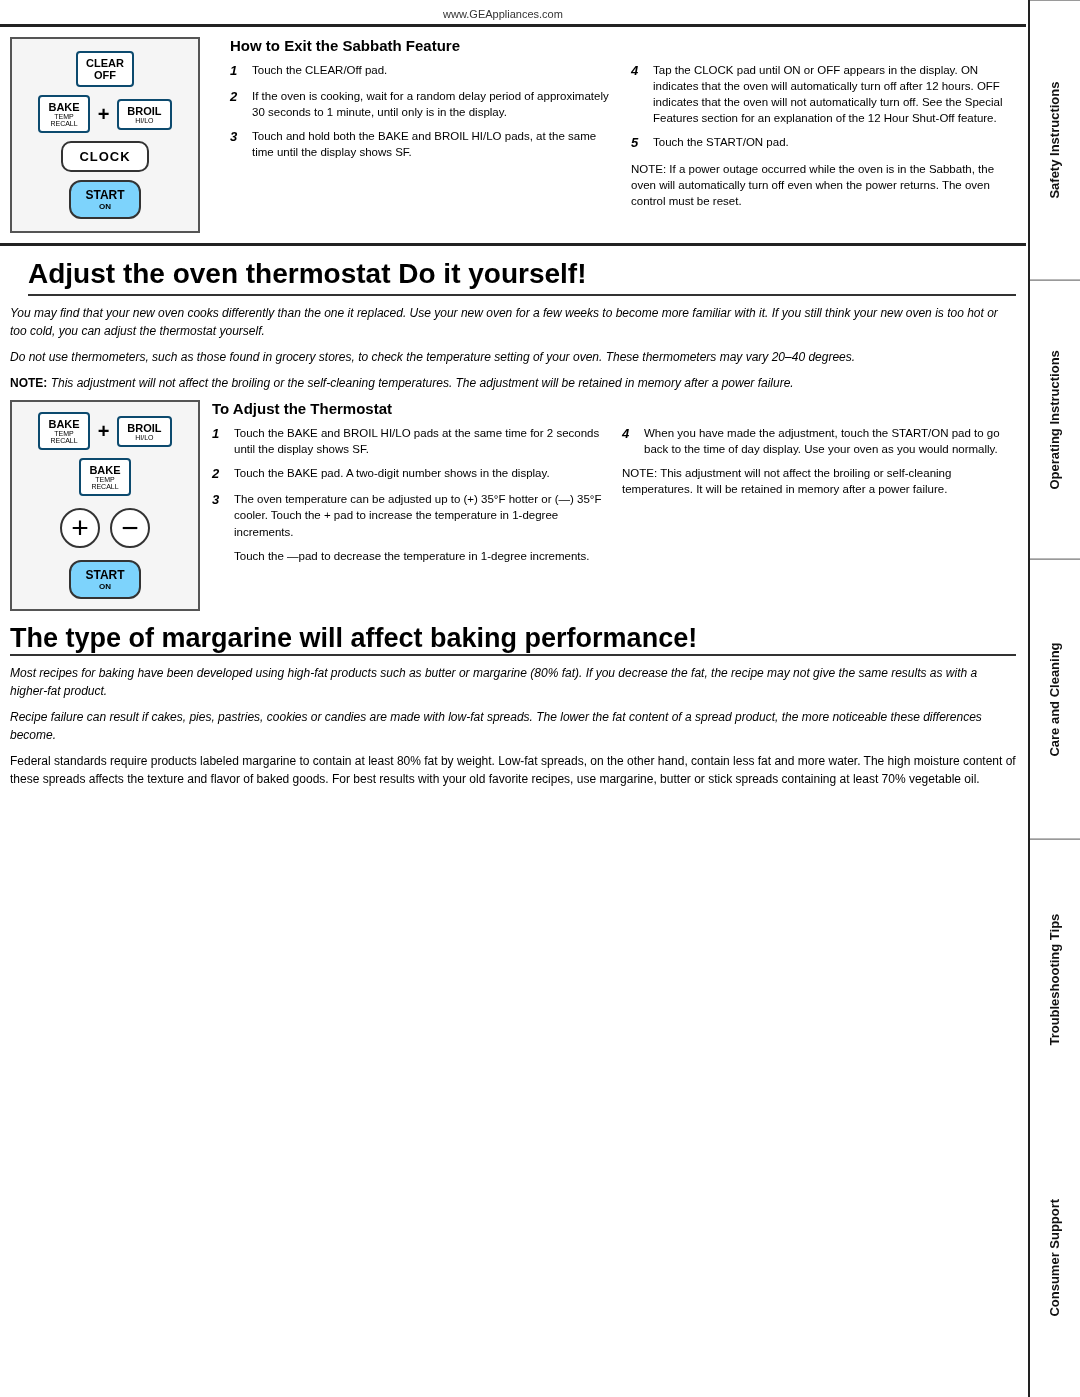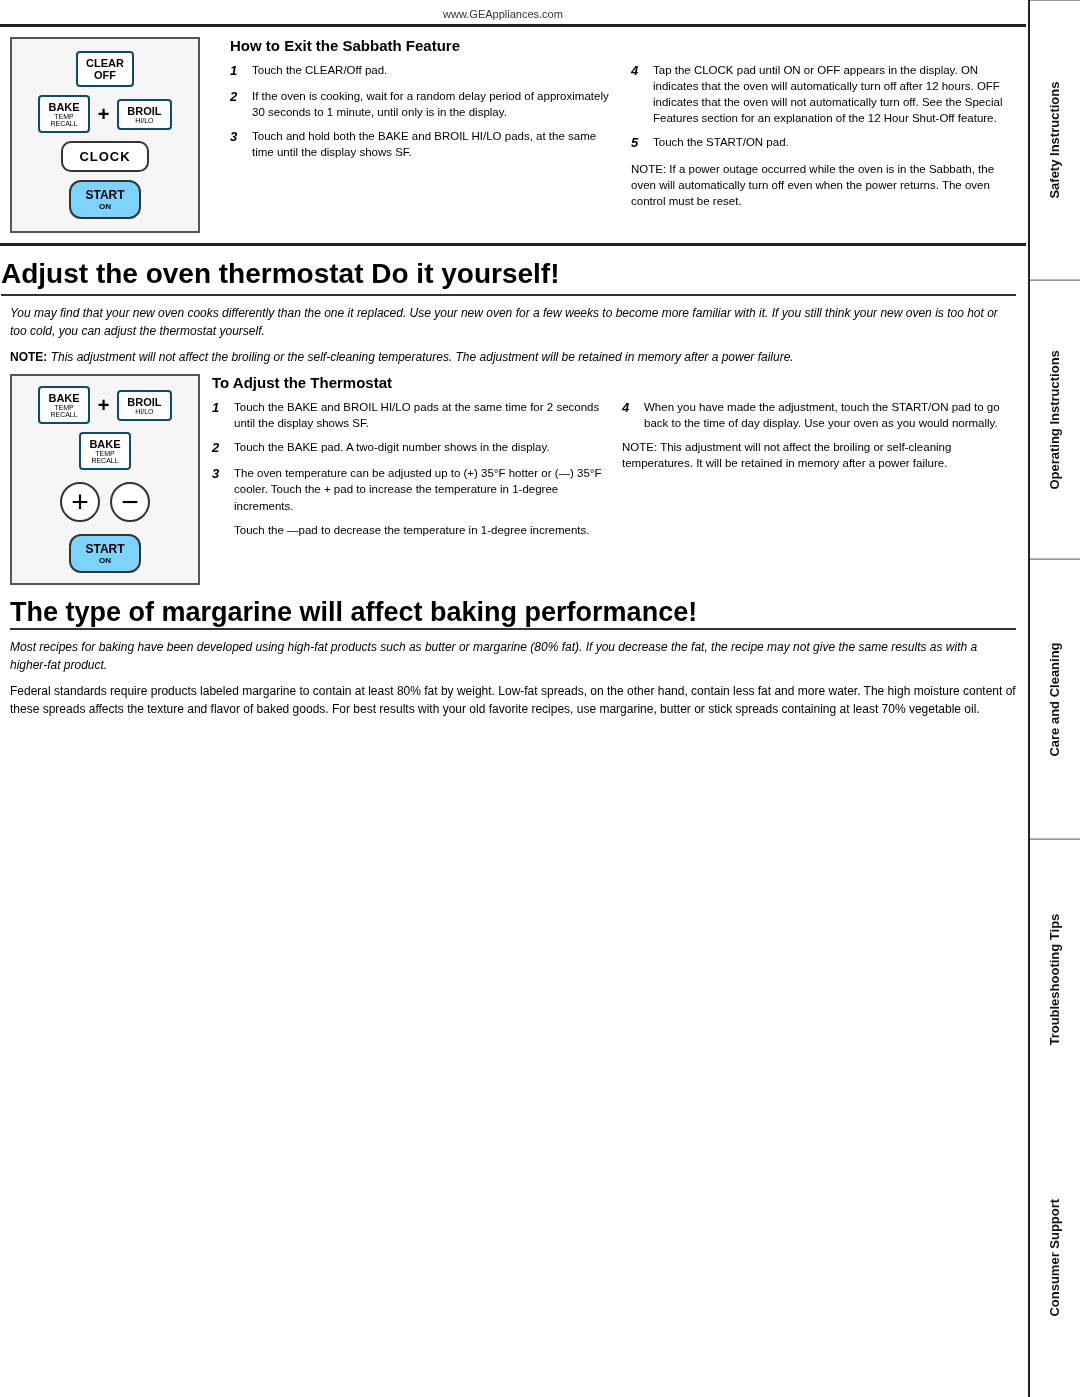--- a/index.html
+++ b/index.html
@@ -168,21 +168,21 @@
       font-weight: bold;
       font-size: 13px;
     }
 
     
     .section-heading {
       font-size: 28px;
       font-weight: bold;
       border-bottom: 2px solid #333;
       padding-bottom: 4px;
-      margin: 12px 10px 8px 1px;
+      margin: 12px 10px 8px 28px;
     }
 
     .section-body {
       padding: 0 10px;
     }
 
     .italic-para {
       font-style: italic;
       font-size: 12px;
       line-height: 1.5;
@@ -353,20 +353,21 @@
           <div class="note-inline">NOTE: If a power outage occurred while the oven is in the Sabbath, the oven will automatically turn off even when the power returns. The oven control must be reset.</div>
         </div>
       </div>
     </div>
   </div>
 
   <h2 class="section-heading">Adjust the oven thermostat Do it yourself!</h2>
 
   <div class="section-body">
     <p class="italic-para">You may find that your new oven cooks differently than the one it replaced. Use your new oven for a few weeks to become more familiar with it. If you still think your new oven is too hot or too cold, you can adjust the thermostat yourself.</p>
+    <p class="italic-para">Do not use thermometers, such as those found in grocery stores, to check the temperature setting of your oven. These thermometers may vary 20–40 degrees.</p>
     <p class="note-para">
       <strong>NOTE:</strong><em> This adjustment will not affect the broiling or the self-cleaning temperatures. The adjustment will be retained in memory after a power failure.</em>
     </p>
   </div>
 
   <div class="thermostat-section">
 
     <div class="oven-diagram-2">
       <div class="button-row">
         <div class="btn-label">
@@ -422,17 +423,18 @@
           <div class="note-inline">NOTE: This adjustment will not affect the broiling or self-cleaning temperatures. It will be retained in memory after a power failure.</div>
         </div>
       </div>
     </div>
   </div>
 
   <h2 class="section-heading-2">The type of margarine will affect baking performance!</h2>
 
   <div class="margarine-body">
     <p class="italic-para">Most recipes for baking have been developed using high-fat products such as butter or margarine (80% fat). If you decrease the fat, the recipe may not give the same results as with a higher-fat product.</p>
+    <p class="italic-para">Recipe failure can result if cakes, pies, pastries, cookies or candies are made with low-fat spreads. The lower the fat content of a spread product, the more noticeable these differences become.</p>
     <p class="note-para">Federal standards require products labeled  margarine  to contain at least 80% fat by weight. Low-fat spreads, on the other hand, contain less fat and more water. The high moisture content of these spreads affects the texture and flavor of baked goods. For best results with your old favorite recipes, use margarine, butter or stick spreads containing at least 70% vegetable oil.</p>
   </div>
 
 
 </div>
 
 </body></html>

